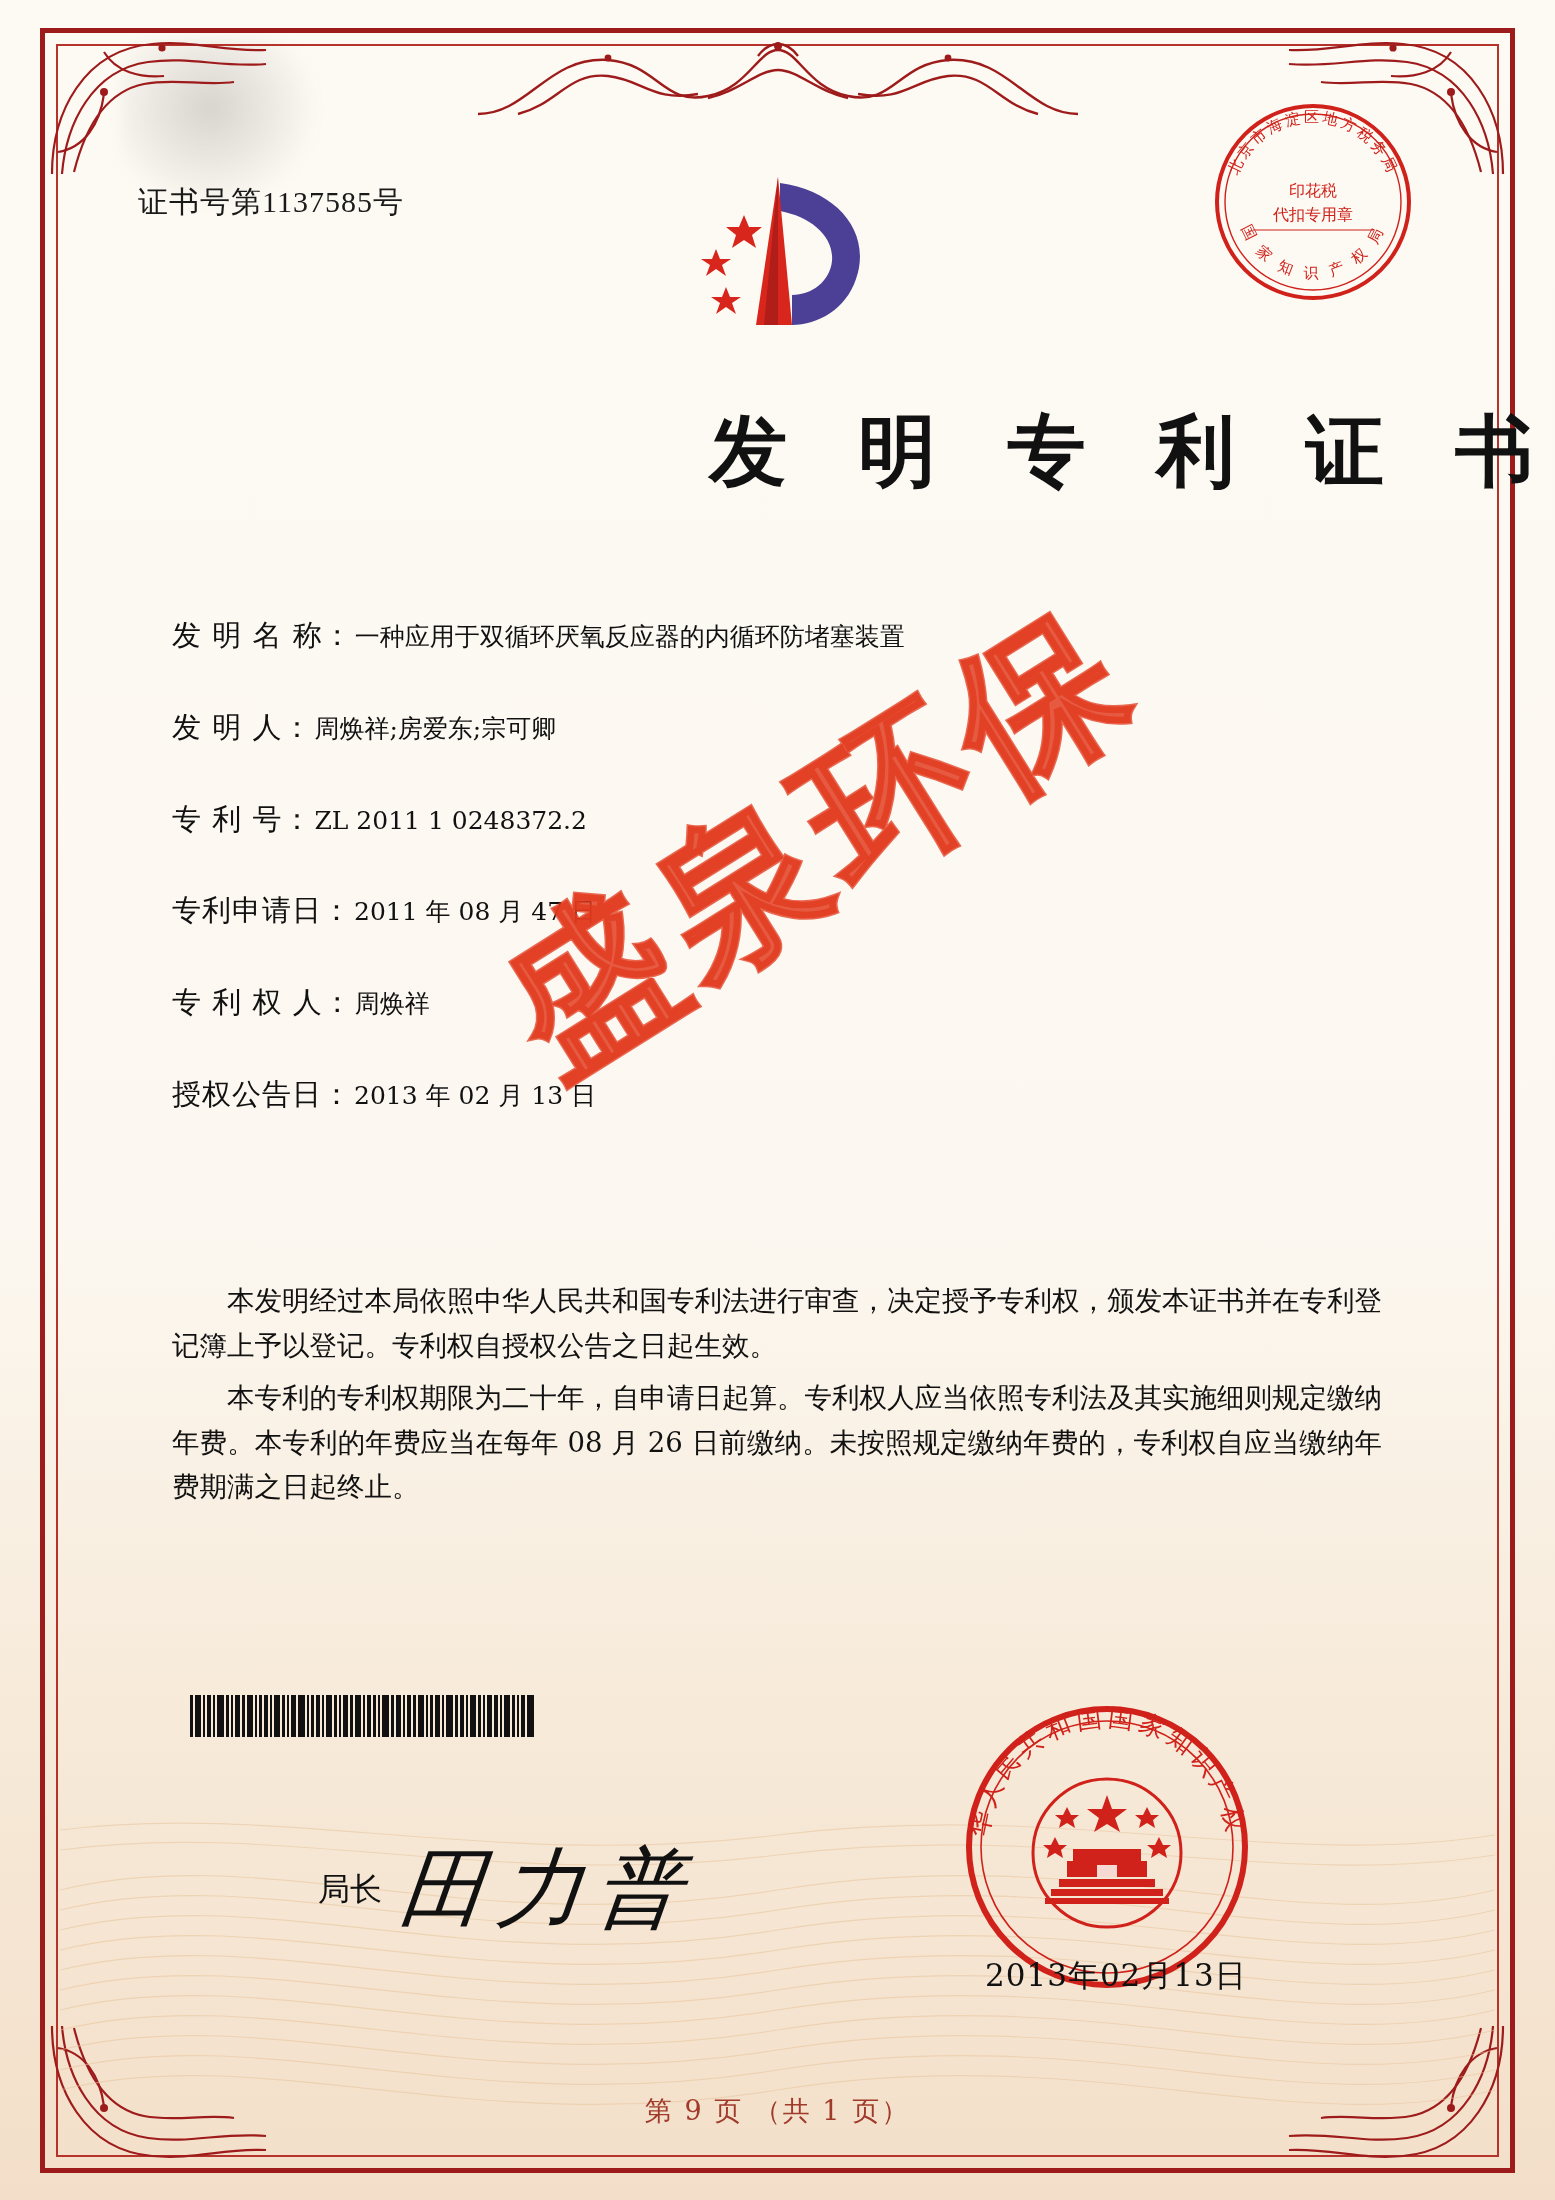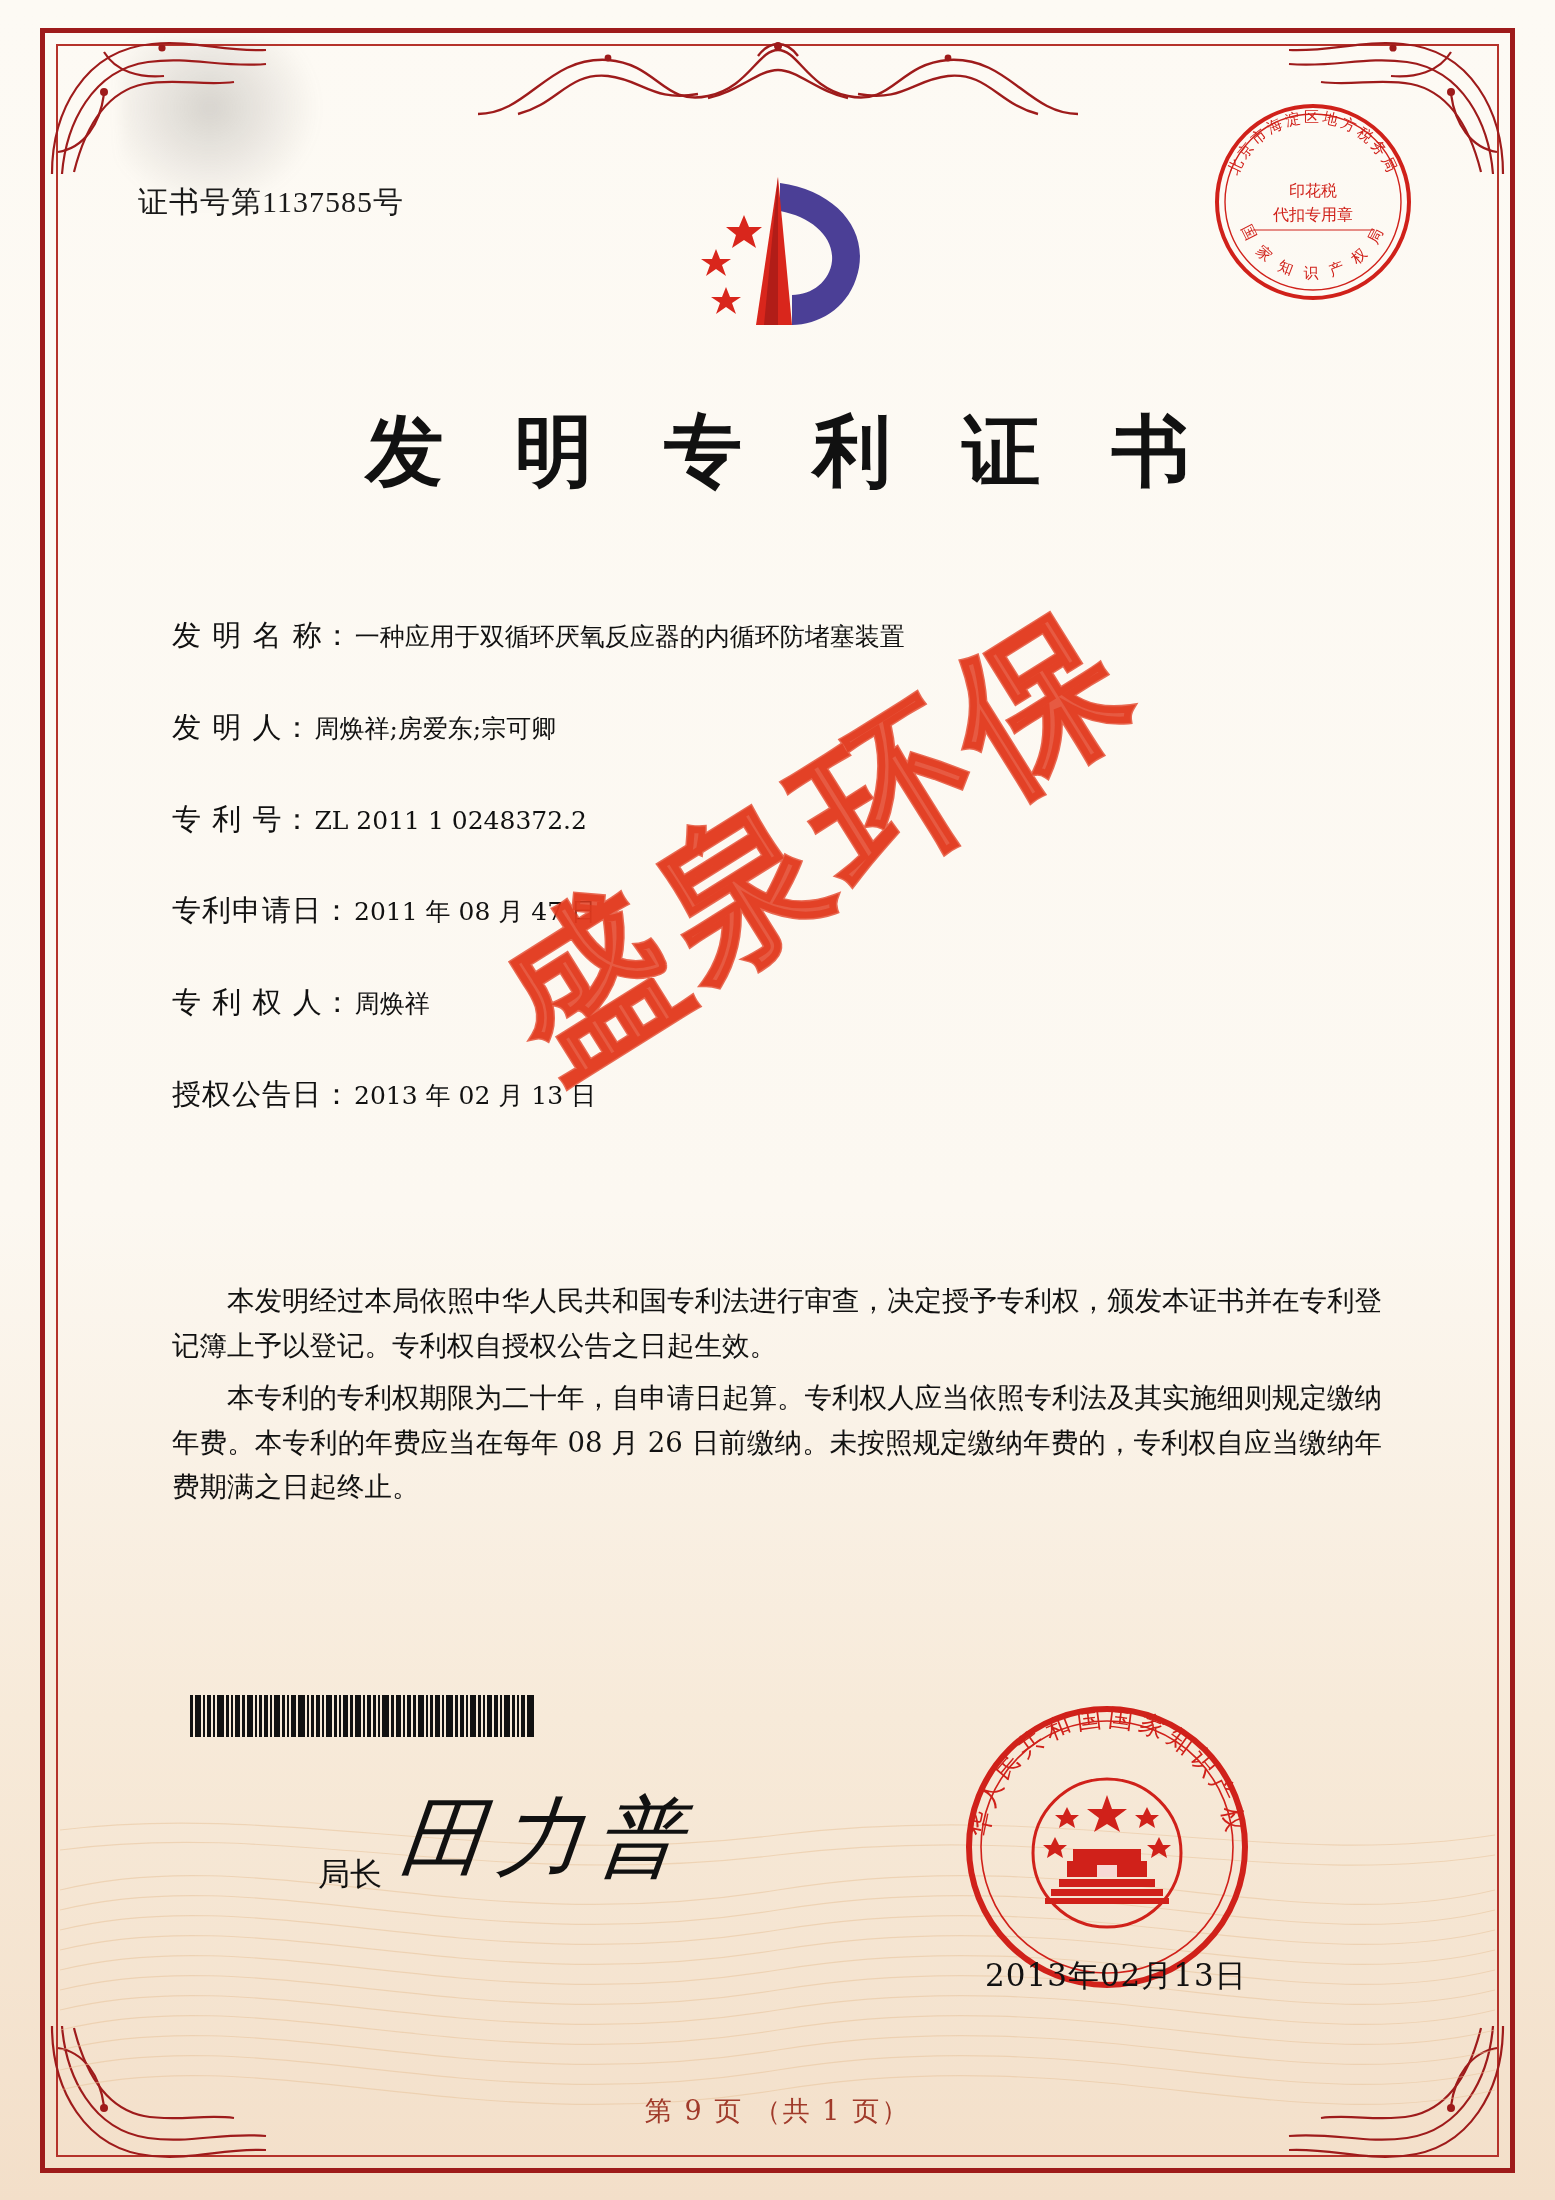--- a/index.html
+++ b/index.html
@@ -84,21 +84,21 @@
     position: absolute;
     left: 660px; top: 175px;
     width: 230px; height: 185px;
   }
   .logo svg { width: 100%; height: 100%; display:block;}
 
   
   .doc-title {
     position: absolute;
     left: 0; right: 0; top: 400px;
-    text-align: center;
+    text-align: right;
     font-size: 78px;
     font-weight: bold;
     letter-spacing: 22px;
     color: #111;
     font-family: "DejaVu Serif", serif;
     text-indent: 22px;
   }
 
   
   .seal-top {
@@ -178,23 +178,23 @@
   }
   .barcode i {
     display: block;
     background: #111;
     margin-right: 2px;
   }
 
   
   .sign-row {
     position: absolute;
-    left: 318px; top: 1780px;
+    left: 318px; top: 1831px;
     display: flex;
-    align-items: flex-end;
+    align-items: center;
   }
   .sign-label {
     font-size: 32px;
     font-family: "DejaVu Serif", serif;
     color: #111;
     margin-right: 18px;
   }
   .signature {
     font-size: 86px;
     color: #111;

